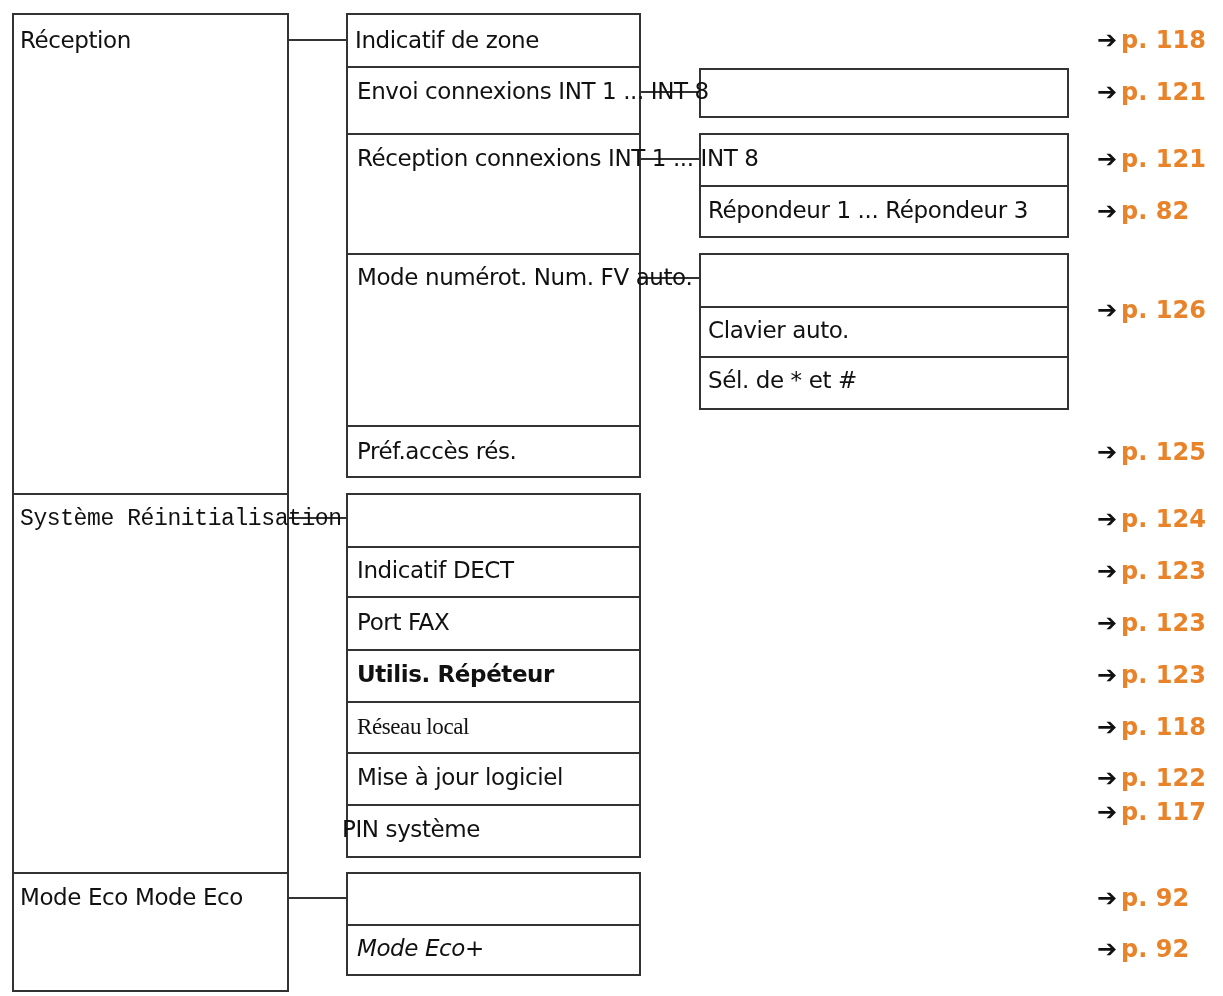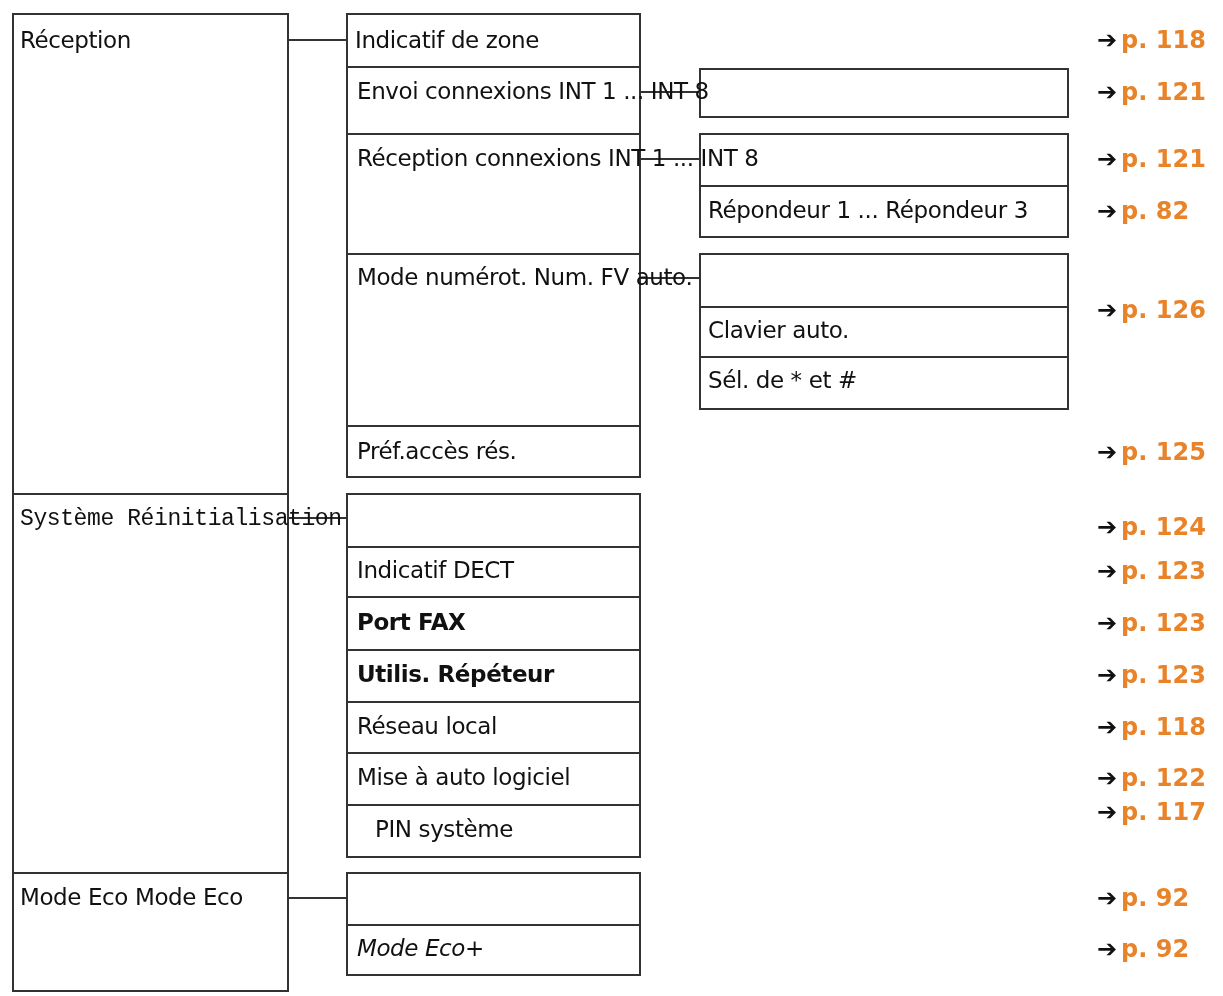--- a/index.html
+++ b/index.html
@@ -58,38 +58,38 @@
 
 <div class="box" style="left:346px;top:493px;width:295px;height:365px;">
   <div class="row" style="top:51px;"></div>
   <div class="row" style="top:101px;"></div>
   <div class="row" style="top:154px;"></div>
   <div class="row" style="top:206px;"></div>
   <div class="row" style="top:257px;"></div>
   <div class="row" style="top:309px;"></div>
 </div>
 <span class="lbl" style="left:357px;top:559px;">Indicatif DECT</span>
-<span class="lbl" style="left:357px;top:611px;font-weight:bold;">Port FAX</span>
+<span class="lbl" style="left:357px;top:611px;">Port FAX</span>
 <span class="lbl" style="left:357px;top:663px;font-weight:bold;">Utilis. Répéteur</span>
-<span class="lbl" style="left:357px;top:715px;">Réseau local</span>
-<span class="lbl" style="left:357px;top:766px;">Mise à auto logiciel</span>
-<span class="lbl" style="left:375px;top:818px;text-align:center;">PIN système</span>
+<span class="lbl" style="left:357px;top:715px;font-family:Liberation Serif, serif;">Réseau local</span>
+<span class="lbl" style="left:357px;top:766px;">Mise à jour logiciel</span>
+<span class="lbl" style="left:342px;top:818px;text-align:center;">PIN système</span>
 
 <div class="box" style="left:346px;top:872px;width:295px;height:104px;">
   <div class="row" style="top:50px;"></div>
 </div>
 <span class="lbl" style="left:357px;top:937px;font-style:italic;">Mode Eco+</span>
 
 <div class="ref" style="top:28px;"><span class="arrow">➔</span><span class="pg">p. 118</span></div>
 <div class="ref" style="top:80px;"><span class="arrow">➔</span><span class="pg">p. 121</span></div>
 <div class="ref" style="top:147px;"><span class="arrow">➔</span><span class="pg">p. 121</span></div>
 <div class="ref" style="top:199px;text-align:center;"><span class="arrow">➔</span><span class="pg">p. 82</span></div>
 <div class="ref" style="top:258px;margin-top:40px;"><span class="arrow">➔</span><span class="pg">p. 126</span></div>
 <div class="ref" style="top:440px;"><span class="arrow">➔</span><span class="pg">p. 125</span></div>
-<div class="ref" style="top:507px;margin-top:8px;"><span class="arrow">➔</span><span class="pg">p. 124</span></div>
+<div class="ref" style="top:507px;"><span class="arrow">➔</span><span class="pg">p. 124</span></div>
 <div class="ref" style="top:559px;"><span class="arrow">➔</span><span class="pg">p. 123</span></div>
 <div class="ref" style="top:611px;"><span class="arrow">➔</span><span class="pg">p. 123</span></div>
 <div class="ref" style="top:663px;"><span class="arrow">➔</span><span class="pg">p. 123</span></div>
 <div class="ref" style="top:715px;"><span class="arrow">➔</span><span class="pg">p. 118</span></div>
 <div class="ref" style="top:766px;"><span class="arrow">➔</span><span class="pg">p. 122</span></div>
 <div class="ref" style="top:800px;"><span class="arrow">➔</span><span class="pg">p. 117</span></div>
 <div class="ref" style="top:886px;"><span class="arrow">➔</span><span class="pg">p. 92</span></div>
 <div class="ref" style="top:937px;"><span class="arrow">➔</span><span class="pg">p. 92</span></div>
 
 </body></html>

